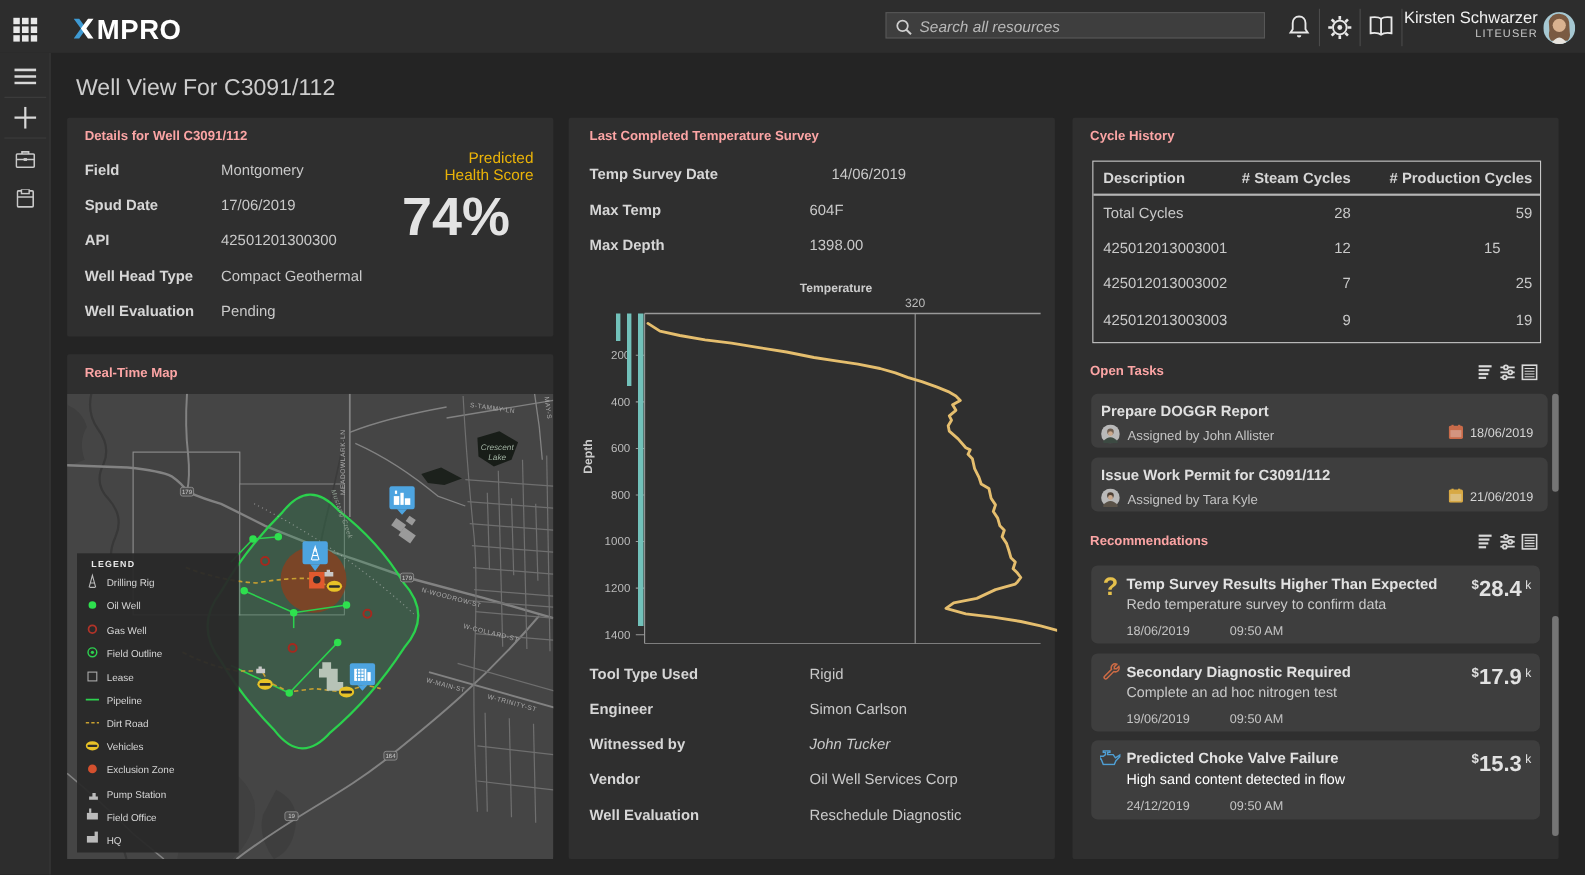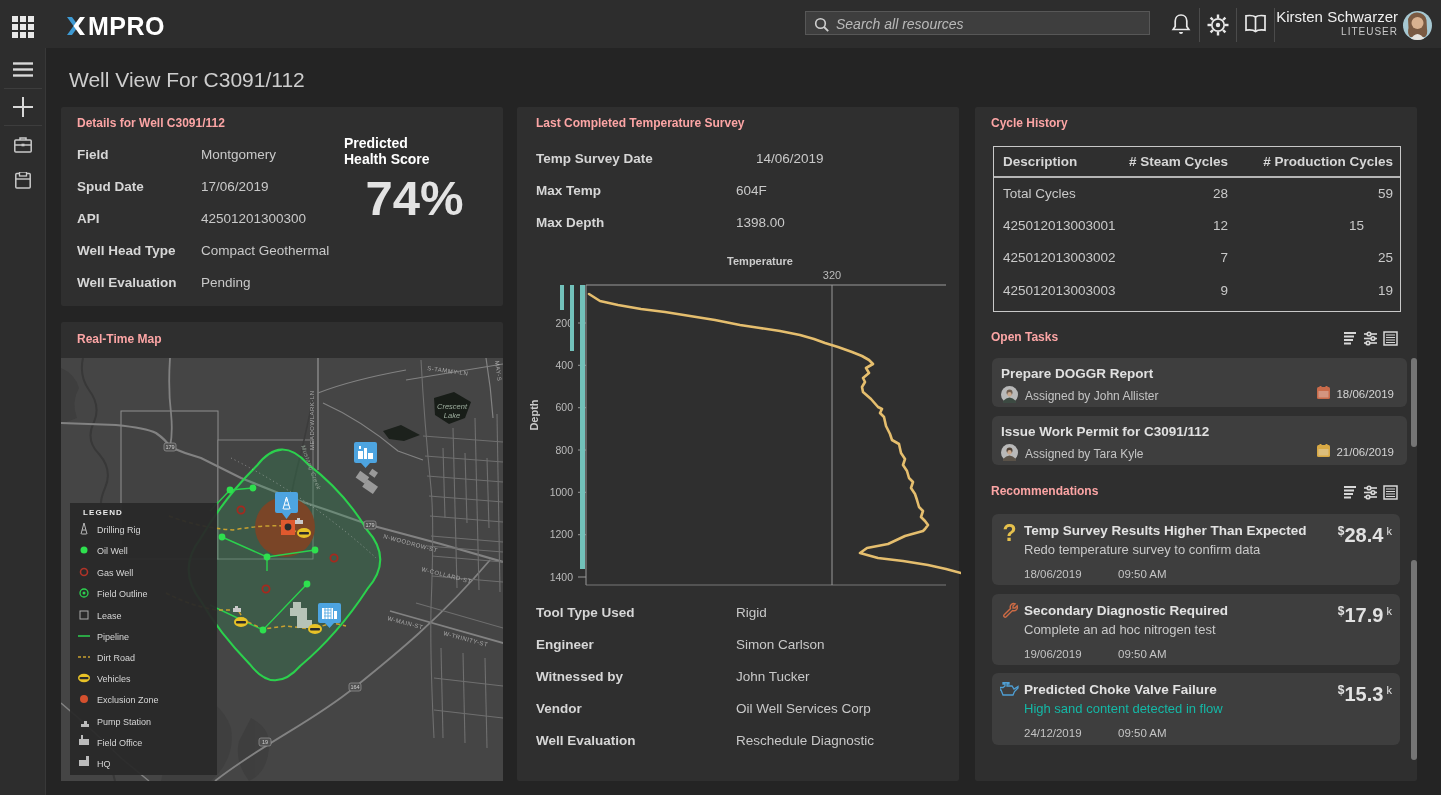--- a/index.html
+++ b/index.html
@@ -129,21 +129,21 @@
   <div class="lbl" style="left:77px; top:147px;">Field</div>
     <div class="val" style="left:201px; top:147px;">Montgomery</div>
   <div class="lbl" style="left:77px; top:179px;">Spud Date</div>
     <div class="val" style="left:201px; top:179px;">17/06/2019</div>
   <div class="lbl" style="left:77px; top:211px;">API</div>
     <div class="val" style="left:201px; top:211px;">42501201300300</div>
   <div class="lbl" style="left:77px; top:243px;">Well Head Type</div>
     <div class="val" style="left:201px; top:243px;">Compact Geothermal</div>
   <div class="lbl" style="left:77px; top:275px;">Well Evaluation</div>
     <div class="val" style="left:201px; top:275px;">Pending</div>
-  <div class="abs" style="left:344px; top:135px; width:141px; text-align:left; font-weight:bold; font-size:14px; color:#ffffff; line-height:16px;">Predicted<br>Health Score</div>
+  <div class="abs" style="left:344px; top:135px; width:141px; text-align:right; font-weight:normal; font-size:14px; color:#eab308; line-height:16px;">Predicted<br>Health Score</div>
   <div class="abs" style="left:344px; top:170px; width:141px; text-align:center; font-weight:bold; font-size:49px; color:#e3e3e3;">74%</div>
 </div>
 
 <div class="card" style="left:61px; top:322px; width:442px; height:459px;"></div>
 <div class="cardtitle" style="left:77px; top:332px;">Real-Time Map</div>
 <svg class="abs" id="mapwrap" style="left:61px; top:358px;" width="442" height="423" viewBox="0 0 442 423">
   <rect width="442" height="423" fill="#454545"></rect>
   <g opacity="0.8">
       <path d="M120 330 Q160 340 170 370 Q175 400 150 423 L100 423 Q110 380 105 360 Z" fill="#3e3e3e"></path>
       <path d="M190 360 q20 10 18 30 q-2 25 -20 33 q-15 -20 -10 -40 Z" fill="#3d3d3d"></path>
@@ -380,21 +380,21 @@
     <div class="val" style="left:736px; top:151px;margin-left:20px;">14/06/2019</div>
   <div class="lbl" style="left:536px; top:183px;">Max Temp</div>
     <div class="val" style="left:736px; top:183px;">604F</div>
   <div class="lbl" style="left:536px; top:215px;">Max Depth</div>
     <div class="val" style="left:736px; top:215px;">1398.00</div>
   <div class="lbl" style="left:536px; top:605px;">Tool Type Used</div>
     <div class="val" style="left:736px; top:605px;">Rigid</div>
   <div class="lbl" style="left:536px; top:637px;">Engineer</div>
     <div class="val" style="left:736px; top:637px;">Simon Carlson</div>
   <div class="lbl" style="left:536px; top:669px;">Witnessed by</div>
-    <div class="val" style="left:736px; top:669px;">John Tucker</div>
+    <div class="val" style="left:736px; top:669px;font-style:italic;">John Tucker</div>
   <div class="lbl" style="left:536px; top:701px;">Vendor</div>
     <div class="val" style="left:736px; top:701px;">Oil Well Services Corp</div>
   <div class="lbl" style="left:536px; top:733px;">Well Evaluation</div>
     <div class="val" style="left:736px; top:733px;">Reschedule Diagnostic</div>
 </div>
 <svg class="abs" id="chartwrap" style="left:517px; top:240px;" width="444" height="360" viewBox="0 0 444 360">
   <text x="243" y="25" text-anchor="middle" font-size="11" font-weight="bold" fill="#cccccc">Temperature</text>
   <text x="315" y="39" text-anchor="middle" font-size="11" fill="#bbbbbb">320</text>
   <line x1="69" y1="45" x2="429" y2="45" stroke="#999999" stroke-width="1.2"></line>
   <line x1="69" y1="45" x2="69" y2="345" stroke="#999999" stroke-width="1"></line>
@@ -553,18 +553,18 @@
   <div class="val" style="left:1024px; top:622px; font-size:13px; color:#c9c9c9;">Complete an ad hoc nitrogen test</div>
   <div class="val" style="left:1024px; top:648px; font-size:11.5px; color:#c4c4c4;">19/06/2019</div>
   <div class="val" style="left:1118px; top:648px; font-size:11.5px; color:#c4c4c4;">09:50 AM</div>
   <div class="abs" style="left:1280px; top:604px; width:112px; text-align:right; color:#e2e2e2;"><span style="font-size:12px; font-weight:bold; vertical-align:7px;">$</span><span style="font-size:20px; font-weight:bold;">17.9</span><span style="font-size:11px; vertical-align:7px;"> k</span></div>
 
   <div class="abs" style="left:992px; top:673px; width:408px; height:72px; background:#3e3e3e; border-radius:6px;"></div>
   <svg class="abs" style="left:1000px; top:682px;" width="19" height="14" viewBox="0 0 19 14">
       <path d="M5 4 L5 2 L3 2 L3 0.5 L9 0.5 L9 2 L7 2 L7 4 L12 4 L14 7 L18 4.5 L18 6 L14.5 9.5 L13 13 L3 13 L1 8 L0 8 L0 5.5 L3 5.5 Z" fill="none" stroke="#4f9fd4" stroke-width="1.3"></path>
     </svg>
   <div class="lbl" style="left:1024px; top:682px; color:#e2e2e2;">Predicted Choke Valve Failure</div>
-  <div class="val" style="left:1024px; top:701px; font-size:13px; color:#14b8a6;">High sand content detected in flow</div>
+  <div class="val" style="left:1024px; top:701px; font-size:13px; color:#ffffff;">High sand content detected in flow</div>
   <div class="val" style="left:1024px; top:727px; font-size:11.5px; color:#c4c4c4;">24/12/2019</div>
   <div class="val" style="left:1118px; top:727px; font-size:11.5px; color:#c4c4c4;">09:50 AM</div>
   <div class="abs" style="left:1280px; top:683px; width:112px; text-align:right; color:#e2e2e2;"><span style="font-size:12px; font-weight:bold; vertical-align:7px;">$</span><span style="font-size:20px; font-weight:bold;">15.3</span><span style="font-size:11px; vertical-align:7px;"> k</span></div>
   <div class="abs" style="left:1411px; top:560px; width:6px; height:200px; background:#757575; border-radius:3px;"></div>
 </div>
 
 </body></html>

